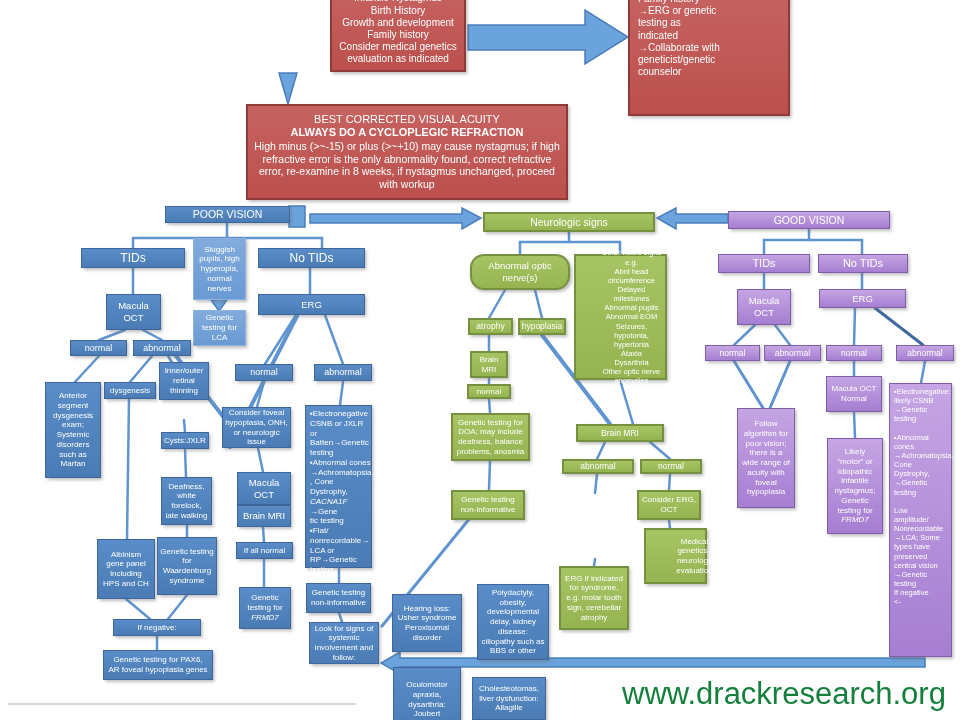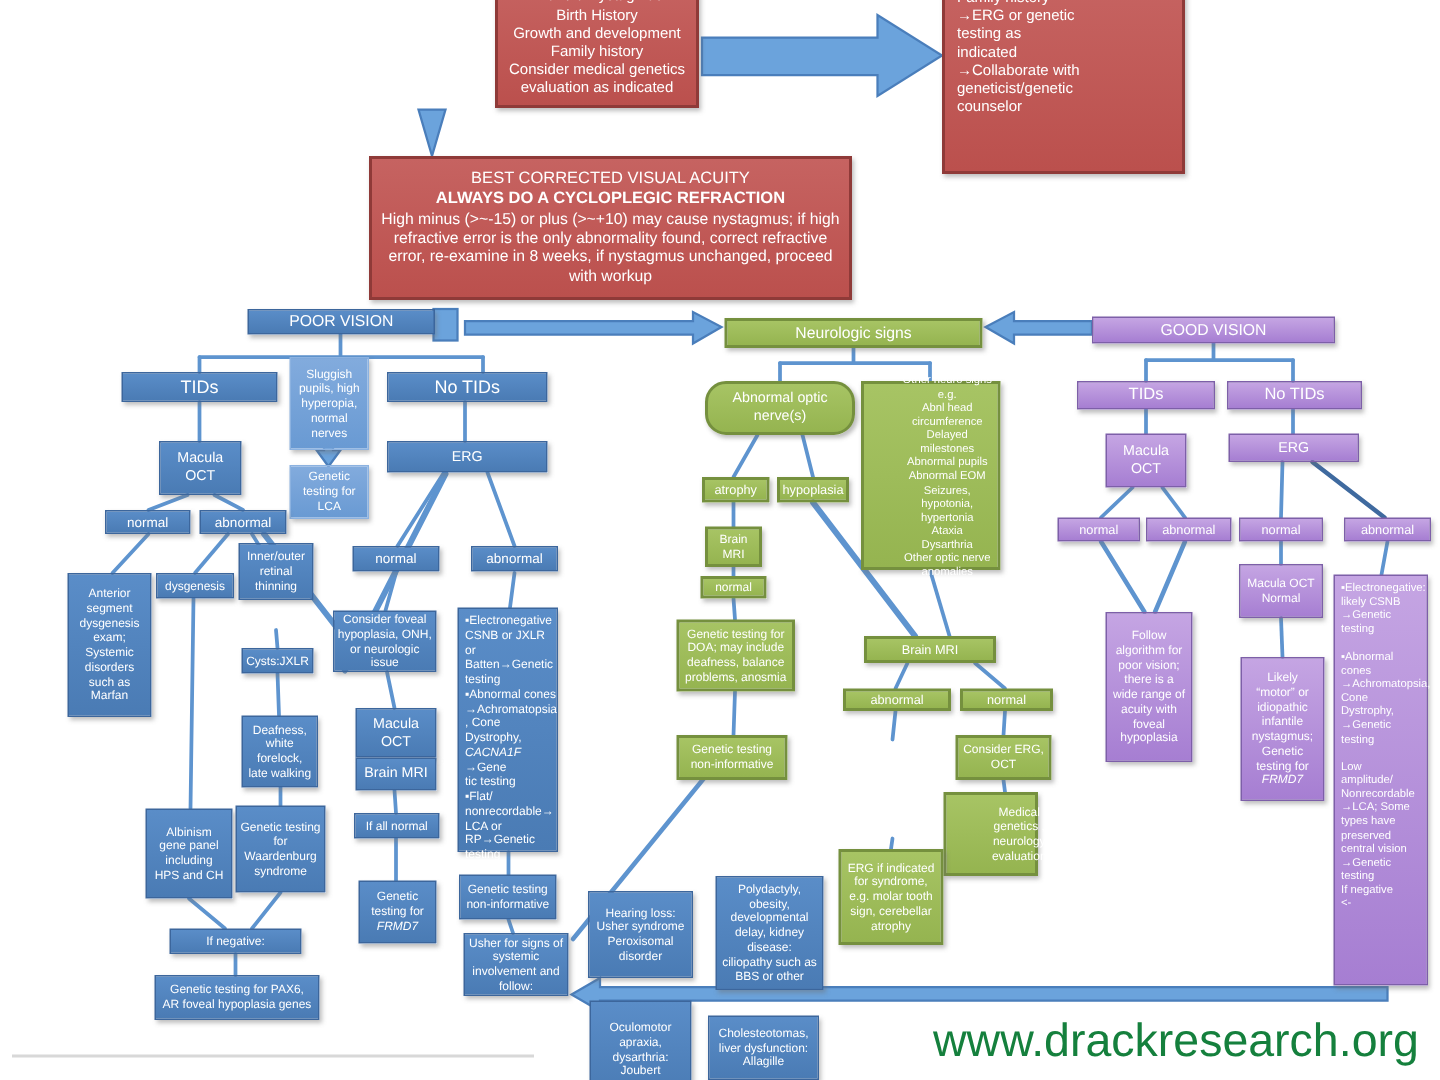--- a/index.html
+++ b/index.html
@@ -196,21 +196,21 @@
 </span><i class="gene">CACNA1F</i><span>→Gene
 tic testing
 ▪Flat/
 nonrecordable→
 LCA or
 RP→Genetic
 testing</span>
   </div>
   <div class="node blue f8" style="left:306px;top:583px;width:65px;height:30px;">Genetic testing
 non-informative</div>
-  <div class="node blue f8" style="left:309px;top:622px;width:70px;height:42px;">Usher for signs of
+  <div class="node blue f8" style="left:309px;top:622px;width:70px;height:42px;">Look for signs of
 systemic
 involvement and
 follow:</div>
 
   <div class="node blue f8" style="left:392px;top:594px;width:70px;height:58px;">Hearing loss:
 Usher syndrome
 Peroxisomal
 disorder</div>
   <div class="node blue f8" style="left:477px;top:584px;width:72px;height:76px;">Polydactyly,
 obesity,
@@ -250,21 +250,21 @@
 DOA; may include
 deafness, balance
 problems, anosmia</div>
   <div class="node green f8" style="left:451px;top:490px;width:74px;height:30px;">Genetic testing
 non-informative</div>
   <div class="node green f85" style="left:576px;top:424px;width:88px;height:18px;">Brain MRI</div>
   <div class="node green f85" style="left:562px;top:459px;width:72px;height:15px;">abnormal</div>
   <div class="node green f85" style="left:640px;top:459px;width:62px;height:15px;">normal</div>
   <div class="node green f8" style="left:637px;top:490px;width:64px;height:30px;">Consider ERG,
 OCT</div>
-  <div class="node green f8" style="left:629px;top:528px;width:63px;height:56px;padding-left:40px;">Medical
+  <div class="node green f8" style="left:644px;top:528px;width:63px;height:56px;padding-left:40px;">Medical
 genetics ,
 neurology
 evaluation</div>
   <div class="node green f8" style="left:559px;top:566px;width:70px;height:64px;">ERG if indicated
 for syndrome,
 e.g. molar tooth
 sign, cerebellar
 atrophy</div>
 
   <div class="node purple f105" style="left:728px;top:211px;width:162px;height:18px;">GOOD VISION</div>

